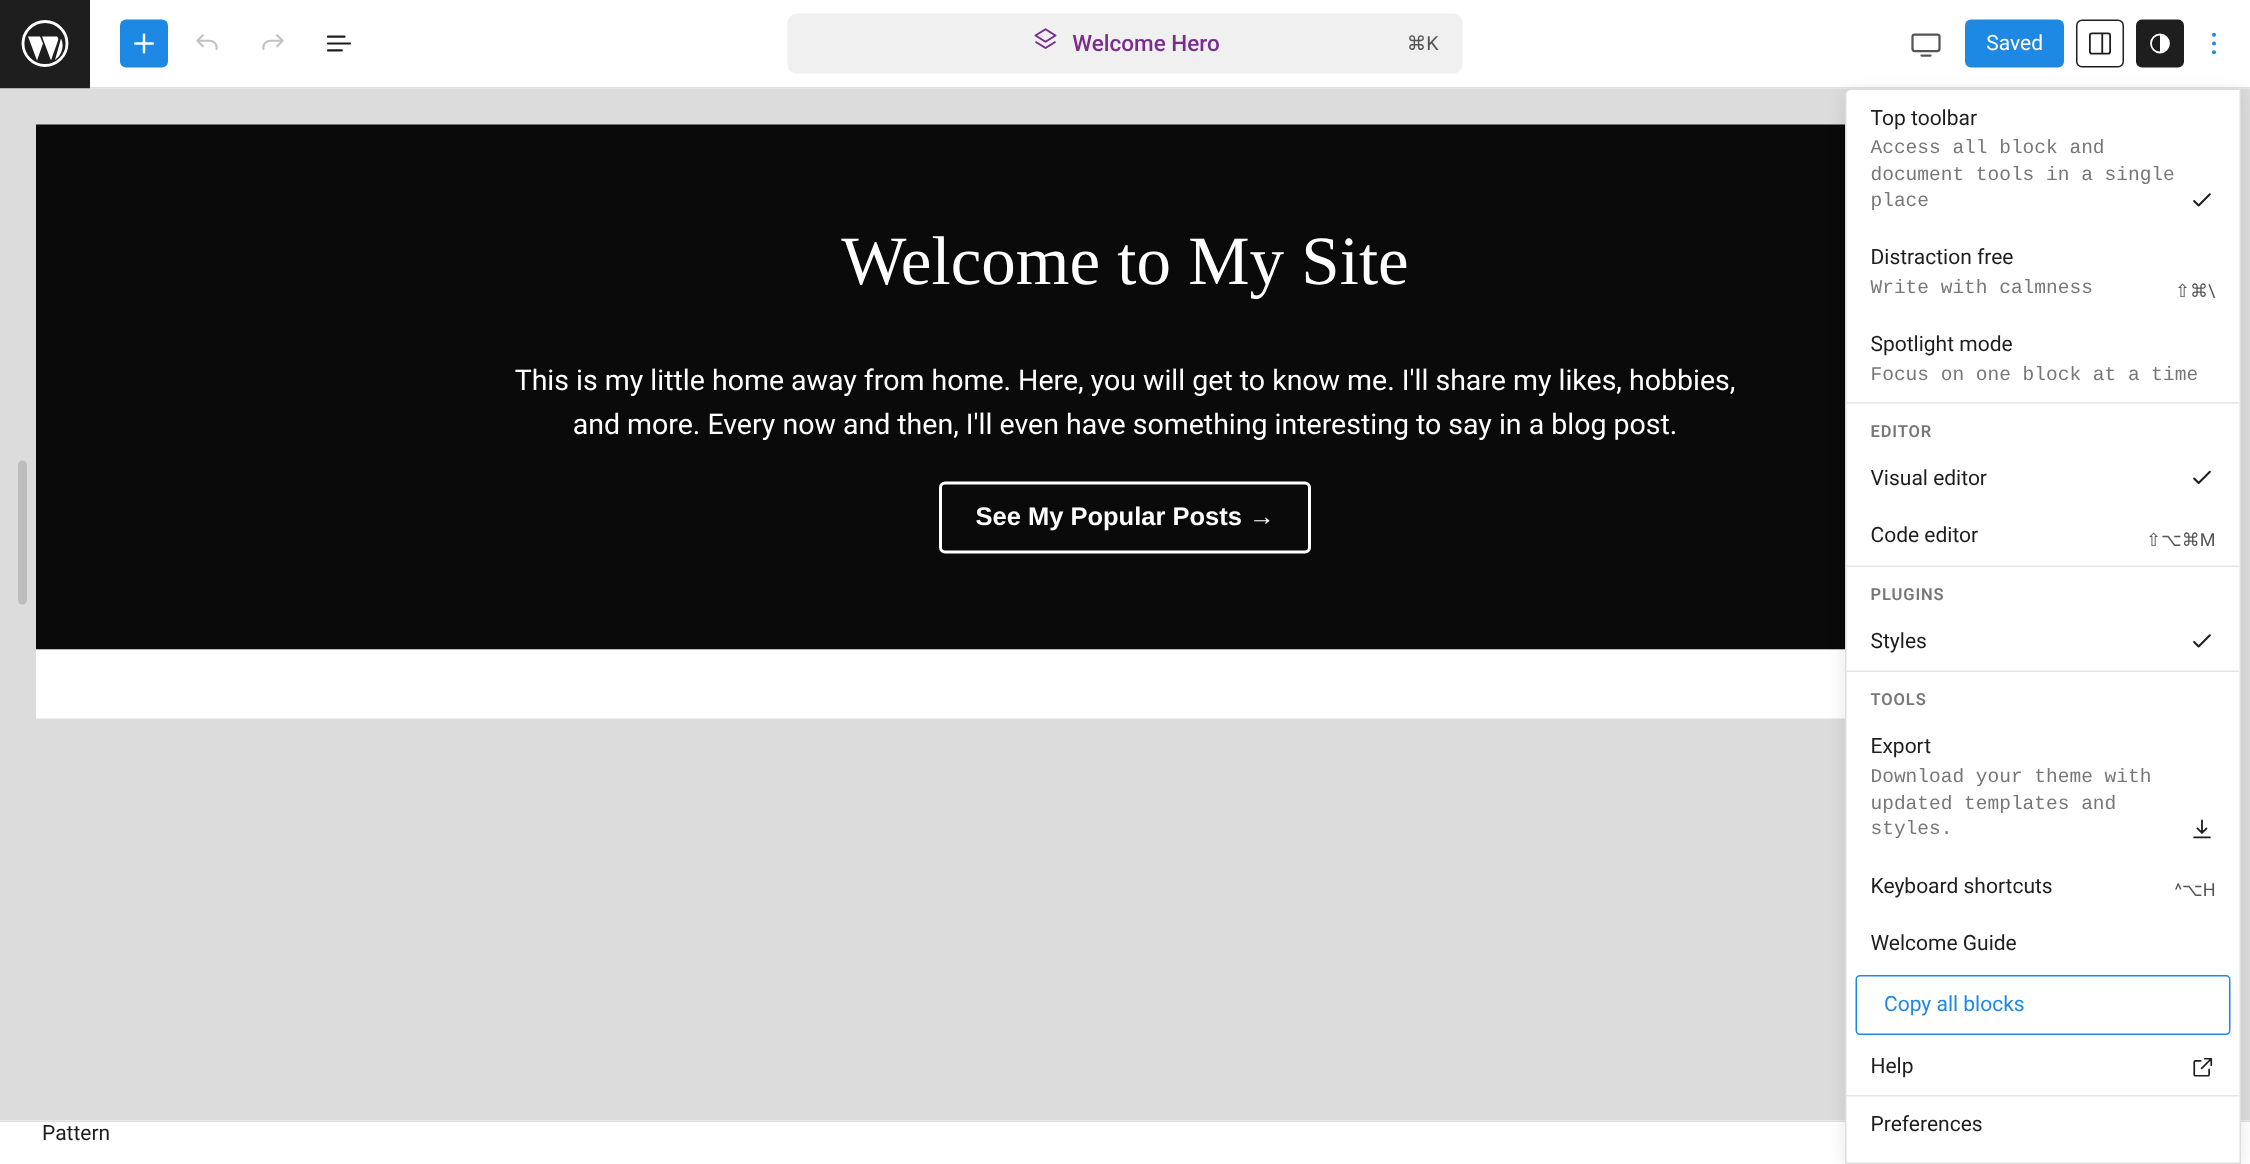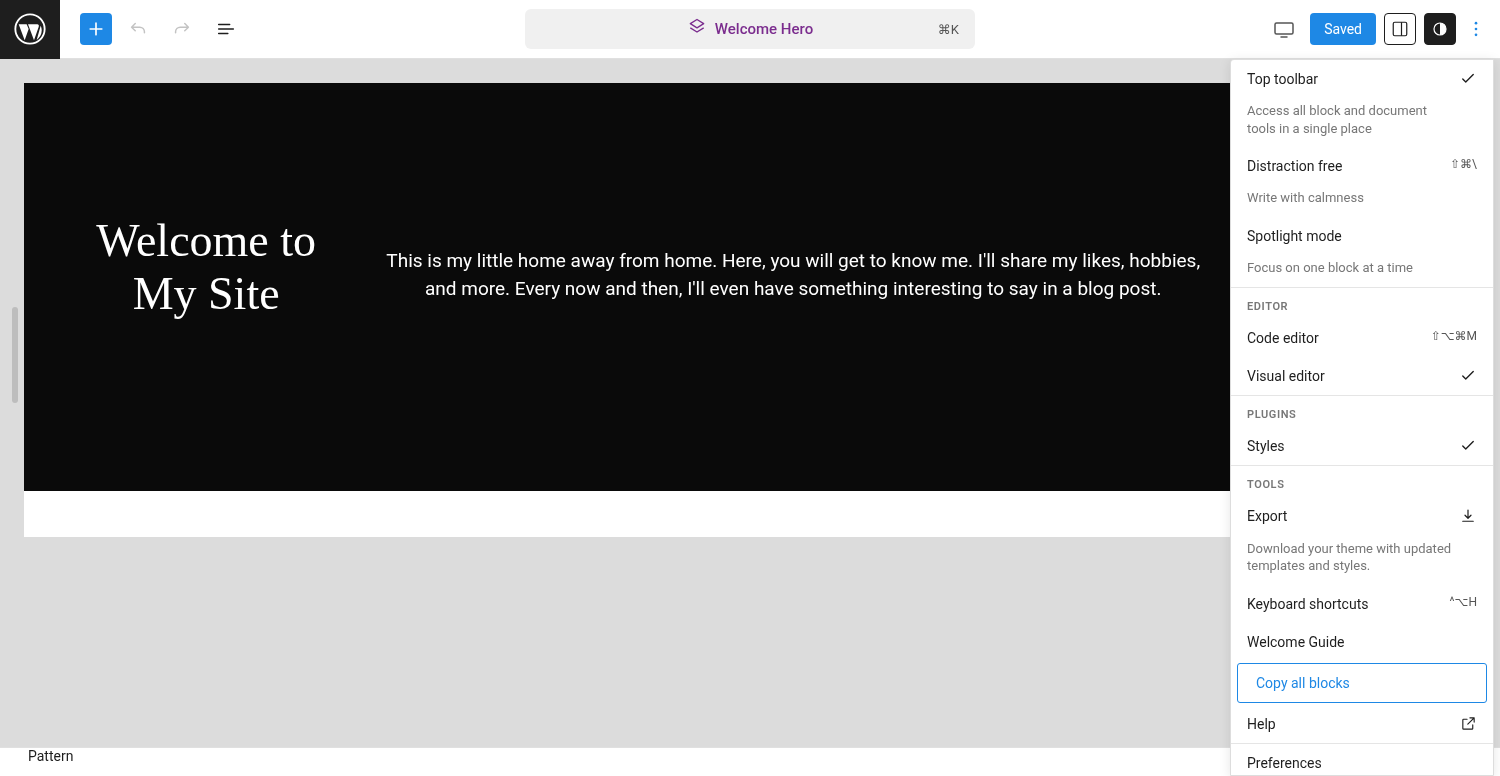--- a/index.html
+++ b/index.html
@@ -19,39 +19,39 @@
 .doc-chip .kbd { position: absolute; right: 16px; color: #555; font-size: 13px; }
 .topbar-right { margin-left: auto; display: flex; align-items: center; gap: 8px; padding-right: 12px; }
 .saved-btn { background: #1e88e5; color: #fff; border-radius: 4px; padding: 8px 14px; font-size: 14px; cursor: pointer; }
 .square-btn { width: 32px; height: 32px; border: 1px solid #1e1e1e; border-radius: 4px; display: flex; align-items: center; justify-content: center; cursor: pointer; background: #fff; }
 .square-btn.dark { background: #1e1e1e; }
 .more-btn { width: 24px; height: 32px; display: flex; align-items: center; justify-content: center; cursor: pointer; }
 
 
 .canvas-area { position: absolute; top: 59px; left: 0; right: 0; bottom: 29px; background: #dcdcdc; }
 .canvas-wrap { margin: 24px; position: relative; }
-.hero { background: #0a0a0a; color: #fff; height: 408px; display: flex; flex-direction: row; align-items: center; justify-content: center; text-align: center; padding: 40px; position: relative; gap: 35px; }
+.hero { background: #0a0a0a; color: #fff; height: 350px; display: flex; flex-direction: column; align-items: center; justify-content: center; text-align: center; padding: 40px; position: relative; }
 .hero-title { font-family: Georgia, 'Times New Roman', serif; font-size: 46px; font-weight: 500; margin-bottom: 40px; }
 .hero-body { font-size: 19px; line-height: 1.5; max-width: 820px; margin-bottom: 24px; }
 .hero-btn { border: 2px solid #fff; padding: 12px 22px; font-size: 17px; font-weight: 700; background: transparent; color: #fff; cursor: pointer; border-radius: 4px; }
 .after-hero { height: 46px; background: #fff; position: relative; }
 .add-block-btn { position: absolute; right: 10px; top: 9px; width: 28px; height: 28px; background: #1e1e1e; border-radius: 3px; display: flex; align-items: center; justify-content: center; cursor: pointer; }
 .rail { position: absolute; width: 6px; height: 96px; background: #bdbdbd; border-radius: 3px; top: 224px; }
 .rail.left { left: -12px; }
 .rail.right { right: -12px; }
 
 
 .footer { position: absolute; left: 0; right: 0; bottom: 0; height: 29px; background: #fff; border-top: 1px solid #e0e0e0; display: flex; align-items: flex-start; padding: 0 28px; font-size: 14px; color: #1e1e1e; }
 
 
 .panel { position: absolute; top: 59px; right: 6px; width: 264px; bottom: 0; background: #fff; border: 1px solid #ddd; border-radius: 4px 0 0 0; box-shadow: 0 2px 12px rgba(0,0,0,0.1); z-index: 10; overflow-y: auto; }
-.panel-item { padding: 10px 16px; display: flex; align-items: flex-start; cursor: pointer; position: relative; }
+.panel-item { padding: 10px 16px; display: flex; align-items: flex-end; cursor: pointer; position: relative; }
 .panel-item .col { flex: 1; }
 .panel-item .title { font-size: 14px; color: #1e1e1e; line-height: 1.3; }
-.panel-item .desc { font-size: 13px; color: #777; line-height: 1.35; margin-top: 14px; }
+.panel-item .desc { font-size: 13px; color: #777; line-height: 1.35; margin-top: 2px; font-family: Liberation Mono, monospace; }
 .panel-item .right { color: #555; font-size: 12px; display: flex; align-items: center; }
 .panel-group { padding: 12px 16px 6px; font-size: 11px; letter-spacing: 0.6px; color: #777; text-transform: uppercase; font-weight: 600; }
 .panel-sep { height: 1px; background: #e5e5e5; }
 .panel-item.hl { border: 1.5px solid #1e88e5; border-radius: 3px; margin: 2px 6px; padding: 10px 18px; }
 .panel-item.hl .title { color: #1e88e5; }
 .check { width: 18px; height: 18px; }
 </style>
 </head>
 <body>
 
@@ -174,34 +174,34 @@
   <div class="panel-item">
     <div class="col">
       <div class="title">Spotlight mode</div>
       <div class="desc">Focus on one block at a time</div>
     </div>
   </div>
   <div class="panel-sep"></div>
   <div class="panel-group">Editor</div>
   <div class="panel-item">
     <div class="col">
-        <div class="title">Code editor</div>
-      </div>
-    <div class="right">⇧⌥⌘M</div>
-  </div>
-  <div class="panel-item">
-    <div class="col">
         <div class="title">Visual editor</div>
       </div>
     <div class="right">
         <svg class="check" viewBox="0 0 24 24">
           <path d="M5 12l4 4 10-10" stroke="#1e1e1e" stroke-width="1.8" fill="none" stroke-linecap="round" stroke-linejoin="round"></path>
         </svg>
       </div>
   </div>
+  <div class="panel-item">
+    <div class="col">
+        <div class="title">Code editor</div>
+      </div>
+    <div class="right">⇧⌥⌘M</div>
+  </div>
   <div class="panel-sep"></div>
   <div class="panel-group">Plugins</div>
   <div class="panel-item">
     <div class="col">
         <div class="title">Styles</div>
       </div>
     <div class="right">
         <svg class="check" viewBox="0 0 24 24">
           <path d="M5 12l4 4 10-10" stroke="#1e1e1e" stroke-width="1.8" fill="none" stroke-linecap="round" stroke-linejoin="round"></path>
         </svg>

